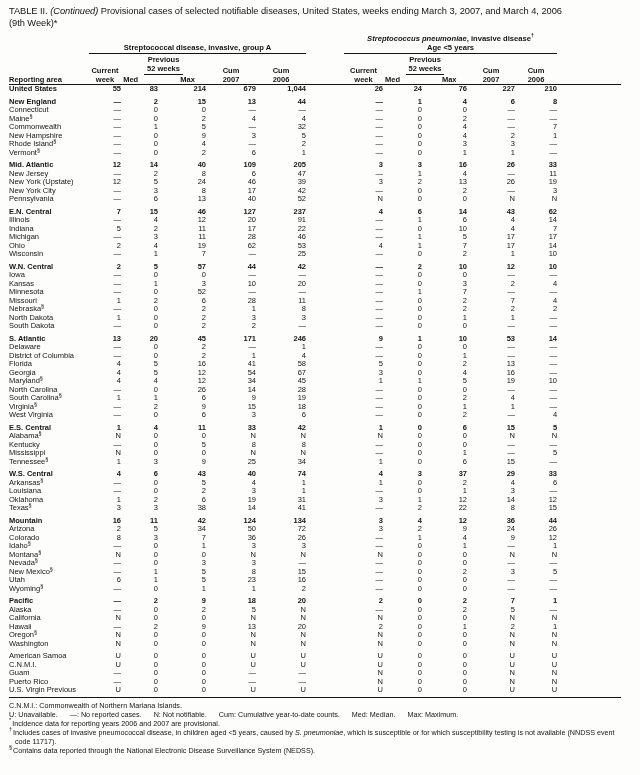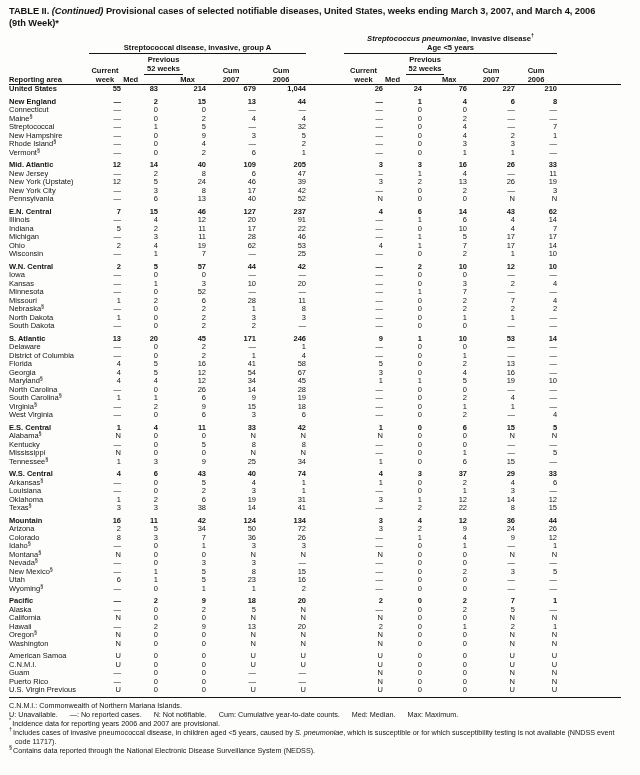--- a/index.html
+++ b/index.html
@@ -3,21 +3,21 @@
 <meta charset="utf-8">
 <style>
   html,body { margin:0; padding:0; }
   body {
     width:640px; height:775px; background:#fdfdfc; color:#141414;
     font-family:"Liberation Sans", sans-serif;
     -webkit-font-smoothing:antialiased;
   }
   .page { padding:5px 9px 0 9px; }
 
-  .title { font-weight:bold; font-size:9.3px; line-height:12px; letter-spacing:-0.05px; margin-bottom:6px; }
+  .title { font-weight:normal; font-size:9.3px; line-height:12px; letter-spacing:-0.05px; margin-bottom:6px; }
   .title .cont { font-style:italic; }
 
   table { border-collapse:collapse; table-layout:fixed; width:612px; }
   th, td { padding:0; font-size:7.5px; line-height:8.5px; font-weight:normal; white-space:nowrap; vertical-align:bottom; }
 
   thead th { font-weight:bold; }
   .grp { text-align:center; border-bottom:1px solid #141414; padding-bottom:1px; font-size:7.6px; }
   .it { font-style:italic; }
   sup { font-size:5.5px; line-height:0; }
 
@@ -178,21 +178,21 @@
           <td class="num">4</td>
           <td class="spc"></td>
           <td class="num">—</td>
           <td class="num">0</td>
           <td class="num">2</td>
           <td class="num">—</td>
           <td class="num">—</td>
           <td class="fill"></td>
         </tr>
         <tr>
-          <td class="area"><span>Streptococcal</span></td>
+          <td class="area"><span>Commonwealth</span></td>
           <td class="num">—</td>
           <td class="num">1</td>
           <td class="num">5</td>
           <td class="num">—</td>
           <td class="num">32</td>
           <td class="spc"></td>
           <td class="num">—</td>
           <td class="num">0</td>
           <td class="num">4</td>
           <td class="num">—</td>

